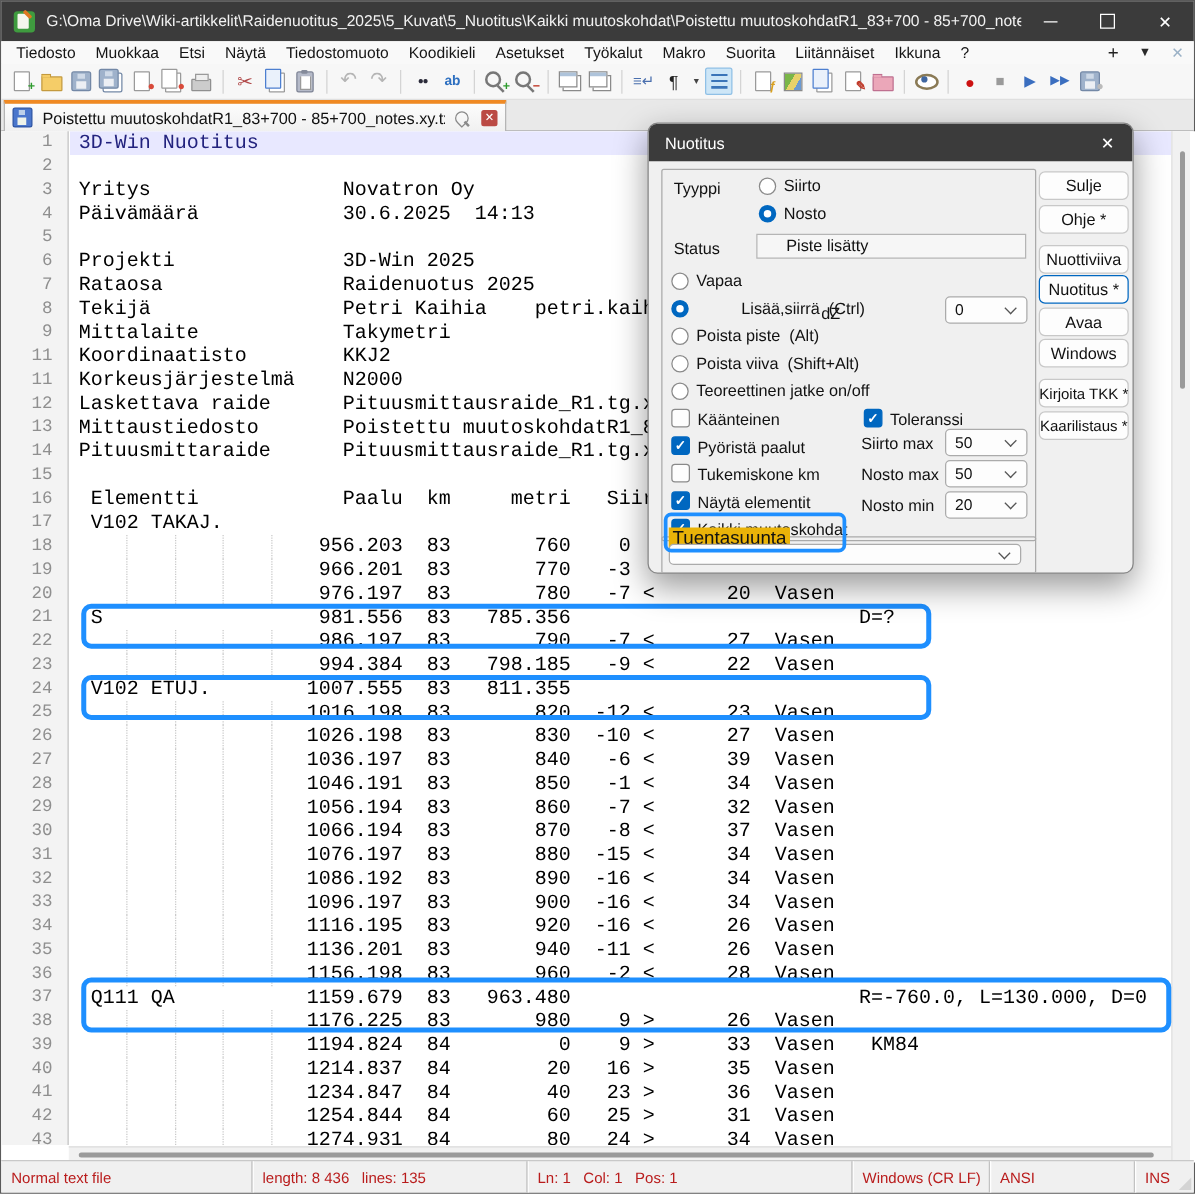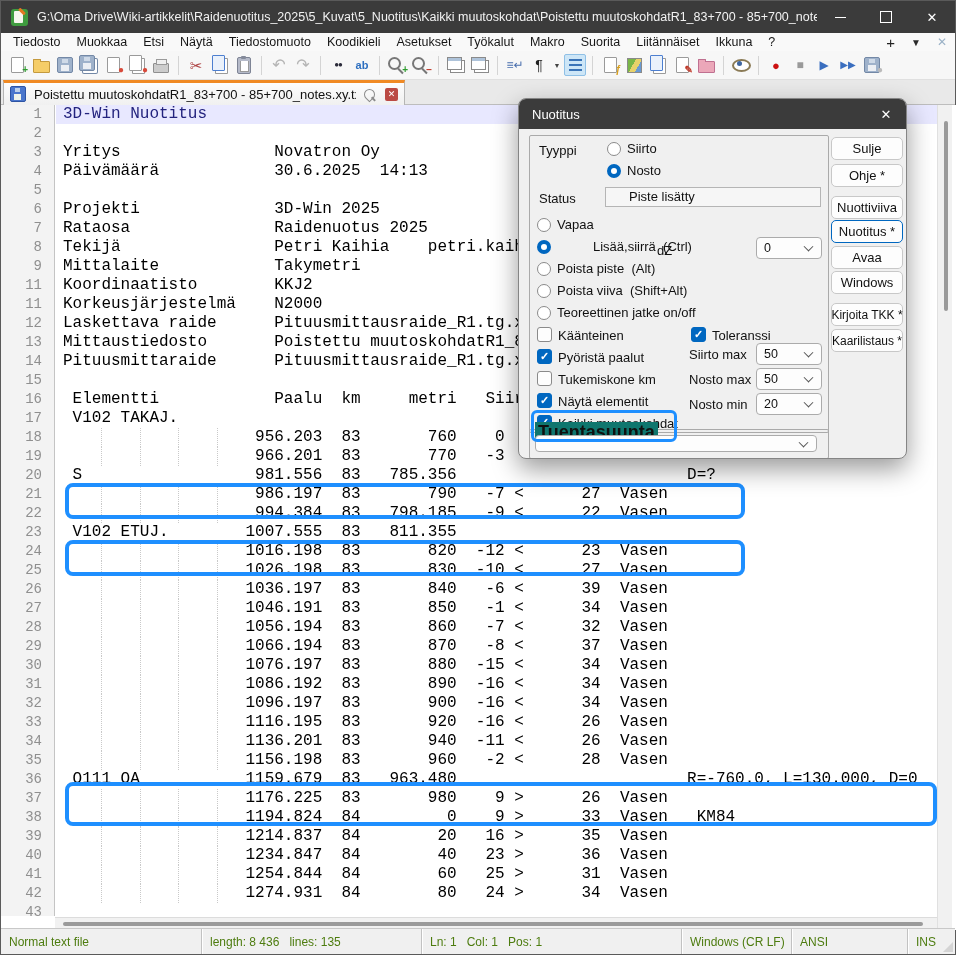--- a/index.html
+++ b/index.html
@@ -87,21 +87,21 @@
   .radio.sel{border:4.5px solid #0067c0;}
   .check{position:absolute;width:15px;height:15px;border-radius:3px;background:#fdfdfd;border:1px solid #8a8a8a;box-sizing:border-box;color:#fff;font-size:11px;font-weight:bold;display:flex;align-items:center;justify-content:center;}
   .check.on{background:#0067c0;border-color:#0067c0;}
   .combo{position:absolute;background:#fdfdfd;border:1px solid #ababab;border-radius:4px;box-sizing:border-box;font-size:12.5px;color:#111;}
   .combo .val{position:absolute;left:7px;top:50%;transform:translateY(-50%);}
   .chev{position:absolute;right:9px;top:50%;width:6px;height:6px;border-right:1.6px solid #555;border-bottom:1.6px solid #555;transform:translateY(-70%) rotate(45deg);}
   .dbtn{position:absolute;left:312px;width:72px;height:23px;background:#fdfdfd;border:1px solid #c8c8c8;border-radius:5px;font-size:13px;color:#111;display:flex;align-items:center;justify-content:center;white-space:nowrap;box-sizing:border-box;}
   .dbtn.default{border:1.5px solid #0067c0;}
   .dbtn.small{font-size:12px;}
   
-  .statusbar{position:absolute;left:0;bottom:0;right:0;height:26px;background:#f0f0f0;border-top:1px solid #c8c8c8;display:flex;align-items:center;font-size:12px;color:#4d7c0f;box-sizing:border-box;}
+  .statusbar{position:absolute;left:0;bottom:0;right:0;height:26px;background:#f0f0f0;border-top:1px solid #c8c8c8;display:flex;align-items:center;font-size:12px;color:#b91c1c;box-sizing:border-box;}
   .seg{height:100%;display:flex;align-items:center;padding-left:8px;box-sizing:border-box;border-left:1px solid #c2c2c2;box-shadow:inset 1px 0 0 #ffffff;white-space:pre;overflow:hidden;}
   .seg:first-child{border-left:none;box-shadow:none;}
   .grip{position:absolute;right:2px;bottom:2px;width:0;height:0;border-left:10px solid transparent;border-bottom:10px solid #c8c8c8;opacity:.7;}
 </style>
 </head>
 <body>
 
 <div class="window">
 
   <div class="titlebar">
@@ -326,20 +326,21 @@
         <div class="line">Koordinaatisto        KKJ2</div>
         <div class="line">Korkeusjärjestelmä    N2000</div>
         <div class="line">Laskettava raide      Pituusmittausraide_R1.tg.x</div>
         <div class="line">Mittaustiedosto       Poistettu muutoskohdatR1_8</div>
         <div class="line">Pituusmittaraide      Pituusmittausraide_R1.tg.x</div>
         <div class="line"></div>
         <div class="line"> Elementti            Paalu  km     metri   Siir</div>
         <div class="line"> V102 TAKAJ.</div>
         <div class="line">                    956.203  83       760    0<span class="guide" style="left: 45px;"></span><span class="guide" style="left: 84px;"></span><span class="guide" style="left: 122px;"></span><span class="guide" style="left: 161px;"></span></div>
         <div class="line">                    966.201  83       770   -3<span class="guide" style="left: 45px;"></span><span class="guide" style="left: 84px;"></span><span class="guide" style="left: 122px;"></span><span class="guide" style="left: 161px;"></span></div>
+        <div class="line">                    976.197  83       780   -7 &lt;      20  Vasen<span class="guide" style="left: 45px;"></span><span class="guide" style="left: 84px;"></span><span class="guide" style="left: 122px;"></span><span class="guide" style="left: 161px;"></span></div>
         <div class="line"> S                  981.556  83   785.356                        D=?</div>
         <div class="line">                    986.197  83       790   -7 &lt;      27  Vasen<span class="guide" style="left: 45px;"></span><span class="guide" style="left: 84px;"></span><span class="guide" style="left: 122px;"></span><span class="guide" style="left: 161px;"></span></div>
         <div class="line">                    994.384  83   798.185   -9 &lt;      22  Vasen<span class="guide" style="left: 45px;"></span><span class="guide" style="left: 84px;"></span><span class="guide" style="left: 122px;"></span><span class="guide" style="left: 161px;"></span></div>
         <div class="line"> V102 ETUJ.        1007.555  83   811.355</div>
         <div class="line">                   1016.198  83       820  -12 &lt;      23  Vasen<span class="guide" style="left: 45px;"></span><span class="guide" style="left: 84px;"></span><span class="guide" style="left: 122px;"></span><span class="guide" style="left: 161px;"></span></div>
         <div class="line">                   1026.198  83       830  -10 &lt;      27  Vasen<span class="guide" style="left: 45px;"></span><span class="guide" style="left: 84px;"></span><span class="guide" style="left: 122px;"></span><span class="guide" style="left: 161px;"></span></div>
         <div class="line">                   1036.197  83       840   -6 &lt;      39  Vasen<span class="guide" style="left: 45px;"></span><span class="guide" style="left: 84px;"></span><span class="guide" style="left: 122px;"></span><span class="guide" style="left: 161px;"></span></div>
         <div class="line">                   1046.191  83       850   -1 &lt;      34  Vasen<span class="guide" style="left: 45px;"></span><span class="guide" style="left: 84px;"></span><span class="guide" style="left: 122px;"></span><span class="guide" style="left: 161px;"></span></div>
         <div class="line">                   1056.194  83       860   -7 &lt;      32  Vasen<span class="guide" style="left: 45px;"></span><span class="guide" style="left: 84px;"></span><span class="guide" style="left: 122px;"></span><span class="guide" style="left: 161px;"></span></div>
         <div class="line">                   1066.194  83       870   -8 &lt;      37  Vasen<span class="guide" style="left: 45px;"></span><span class="guide" style="left: 84px;"></span><span class="guide" style="left: 122px;"></span><span class="guide" style="left: 161px;"></span></div>
@@ -418,21 +419,21 @@
       <div class="combo" style="left: 237px; top: 269px; width: 66px; height: 22px;">
         <span class="val">50</span>
         <span class="chev"></span>
       </div>
       <div class="dlbl" style="left: 170px; top: 298px;">Nosto min</div>
       <div class="combo" style="left: 237px; top: 294px; width: 66px; height: 22px;">
         <span class="val">20</span>
         <span class="chev"></span>
       </div>
       <div class="gbox" style="left: 10px; top: 330px; width: 298px; height: 28px;"></div>
-      <div class="dlbl" style="left: 16px; top: 323px; background: #0f766e; padding: 0px 3px; font-size: 18px; font-weight: bold;">Tuentasuunta</div>
+      <div class="dlbl" style="left: 16px; top: 323px; background: #eab308; padding: 0px 3px; font-size: 15px;">Tuentasuunta</div>
       <div class="combo" style="left: 16px; top: 336px; width: 282px; height: 17px;">
         <span class="val"></span>
         <span class="chev"></span>
       </div>
       <div class="dbtn" style="left: 312px; top: 38px; width: 72px; height: 23px;">Sulje</div>
       <div class="dbtn" style="left: 312px; top: 65px; width: 72px; height: 23px;">Ohje *</div>
       <div class="dbtn" style="left: 312px; top: 97px; width: 72px; height: 23px;">Nuottiviiva</div>
       <div class="dbtn default" style="left: 312px; top: 121px; width: 72px; height: 23px;">Nuotitus *</div>
       <div class="dbtn" style="left: 312px; top: 147px; width: 72px; height: 23px;">Avaa</div>
       <div class="dbtn" style="left: 312px; top: 172px; width: 72px; height: 23px;">Windows</div>

